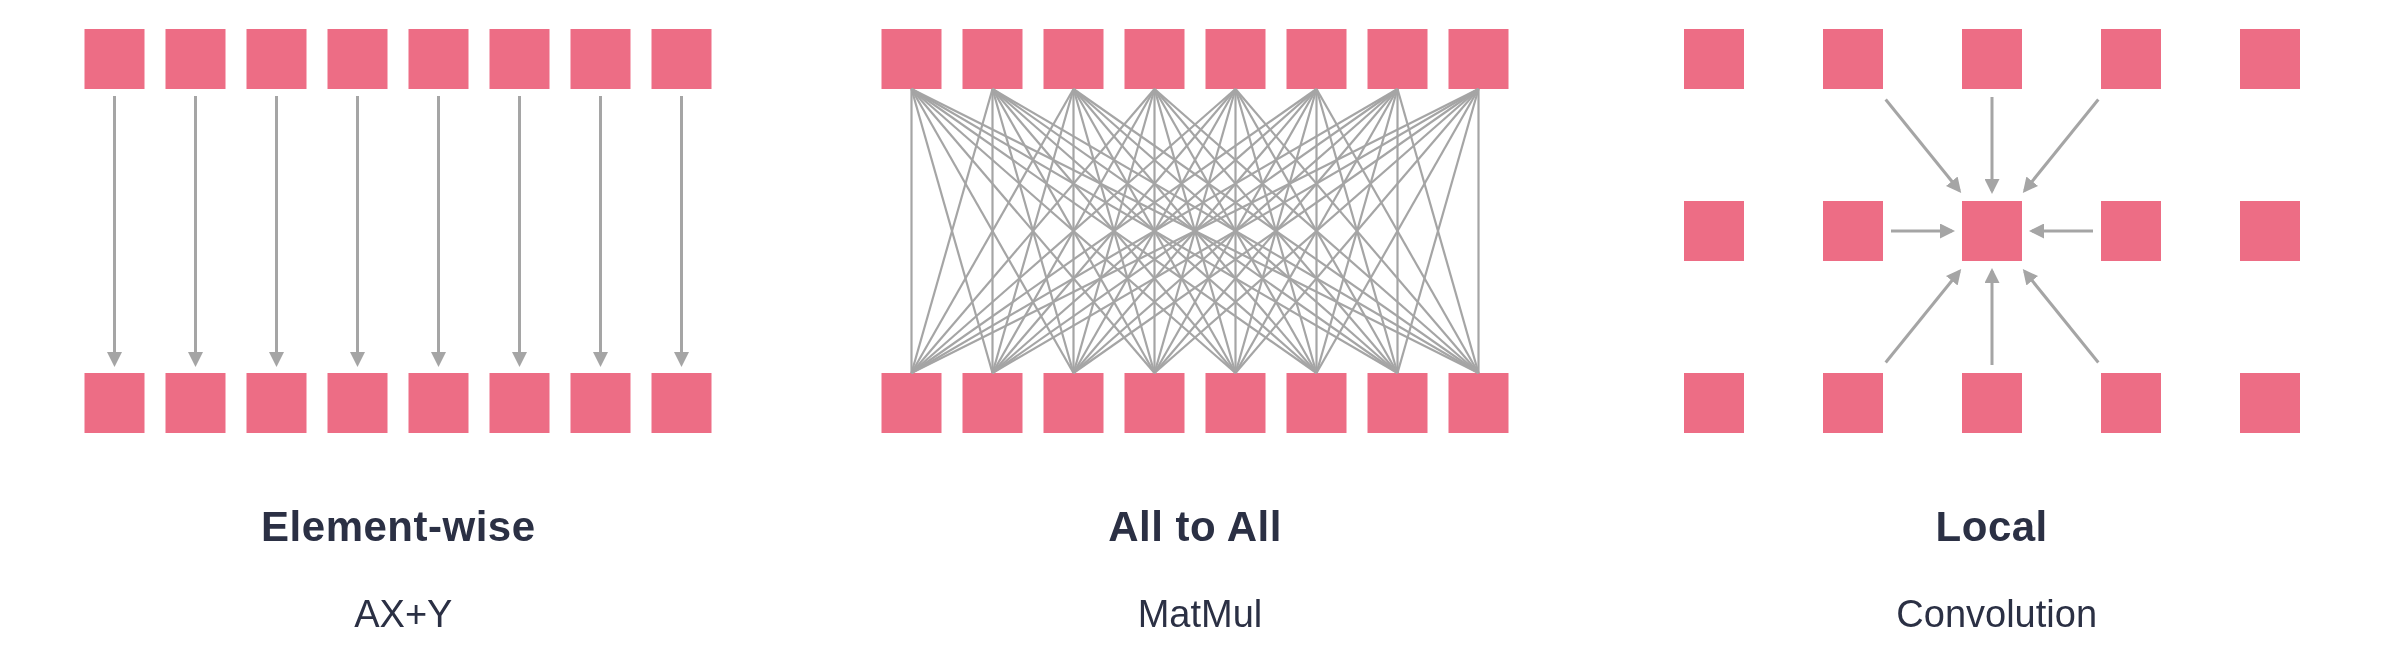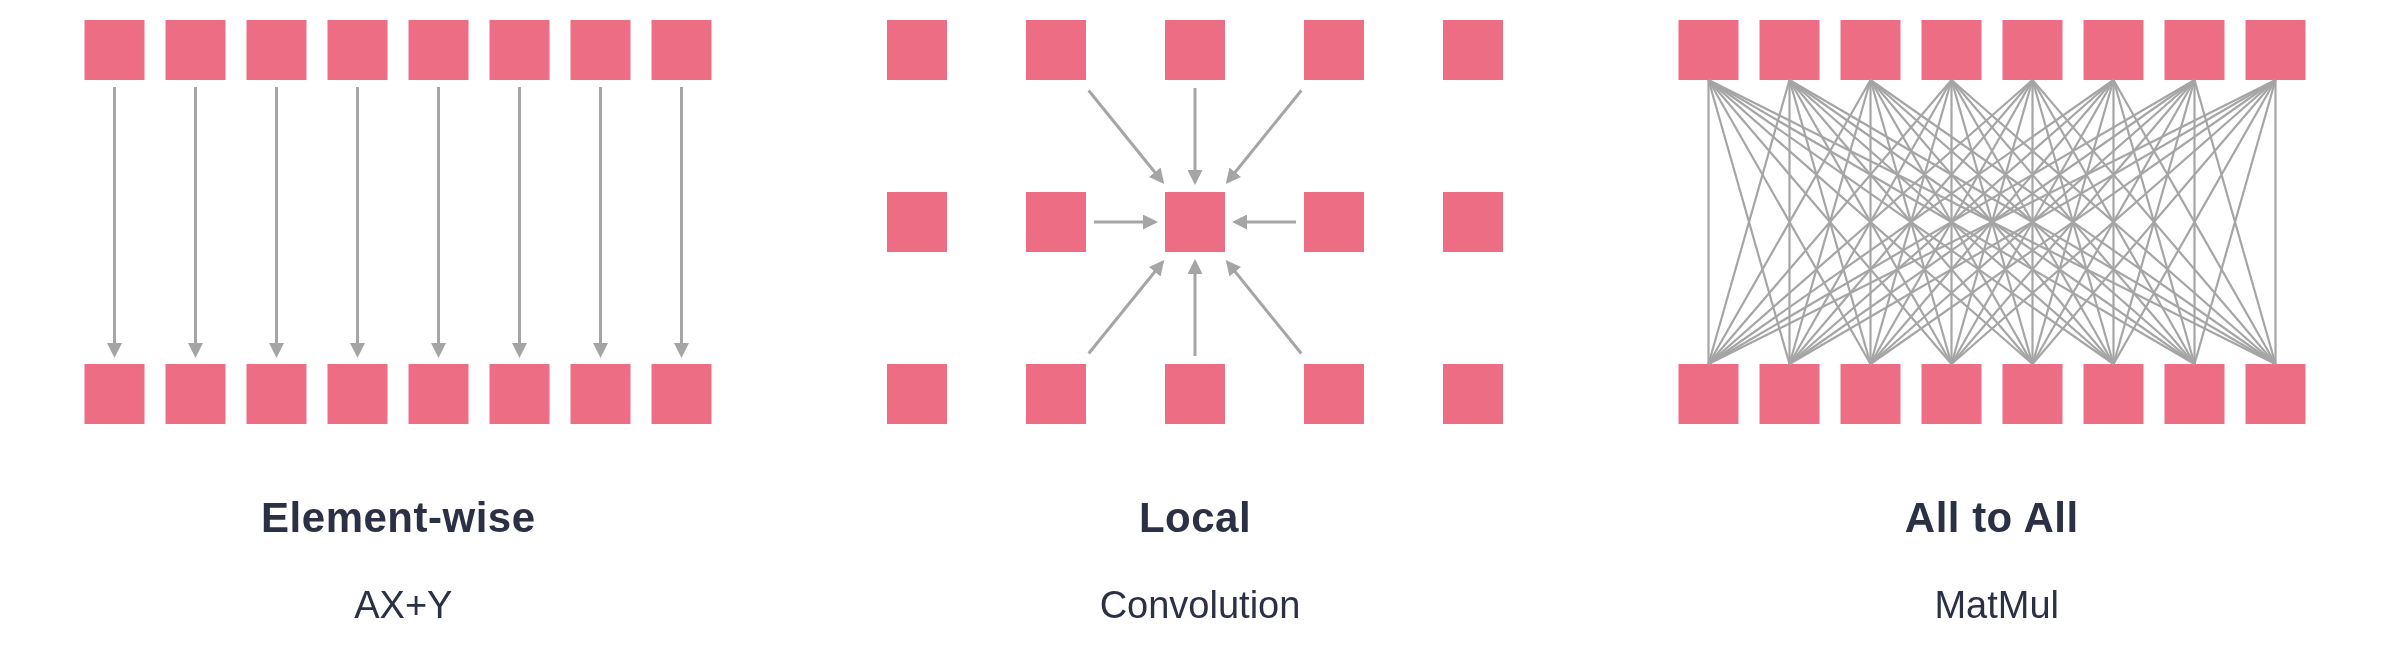--- a/index.html
+++ b/index.html
@@ -10,21 +10,21 @@
   body {
     width: 2390px;
     height: 660px;
     font-family: "Liberation Sans", sans-serif;
     overflow: hidden;
   }
   .figure {
     display: flex;
     width: 100%;
     height: 100%;
-    padding-top: 12px;
+    padding-top: 21px;
     box-sizing: border-box;
   }
   .panel {
     flex: 1 1 0;
     display: flex;
     flex-direction: column;
     align-items: center;
     min-width: 0;
   }
   .diagram {
@@ -78,55 +78,20 @@
         <line x1="127.5" y1="75" x2="127.5" y2="343" stroke="#a5a5a5" stroke-width="3" marker-end="url(#ah-element-wise)"></line>
         <line x1="208.5" y1="75" x2="208.5" y2="343" stroke="#a5a5a5" stroke-width="3" marker-end="url(#ah-element-wise)"></line>
         <line x1="289.5" y1="75" x2="289.5" y2="343" stroke="#a5a5a5" stroke-width="3" marker-end="url(#ah-element-wise)"></line>
         <line x1="370.5" y1="75" x2="370.5" y2="343" stroke="#a5a5a5" stroke-width="3" marker-end="url(#ah-element-wise)"></line>
         <line x1="451.5" y1="75" x2="451.5" y2="343" stroke="#a5a5a5" stroke-width="3" marker-end="url(#ah-element-wise)"></line>
         <line x1="532.5" y1="75" x2="532.5" y2="343" stroke="#a5a5a5" stroke-width="3" marker-end="url(#ah-element-wise)"></line>
         <line x1="613.5" y1="75" x2="613.5" y2="343" stroke="#a5a5a5" stroke-width="3" marker-end="url(#ah-element-wise)"></line>
       </svg>
     <h2 class="title">Element-wise</h2>
     <div class="subtitle">AX+Y</div>
-  </section>
-
-  <section class="panel">
-    <svg class="diagram" viewBox="0 0 660 420">
-        <defs>
-          <marker id="ah-local" viewBox="0 0 10 10" refX="8" refY="5" markerWidth="5" markerHeight="5" orient="auto">
-            <path d="M0,0 L10,5 L0,10 z" fill="#a5a5a5"></path>
-          </marker>
-        </defs>
-        <rect x="22" y="8" width="60" height="60" fill="#ed6d85"></rect>
-        <rect x="161" y="8" width="60" height="60" fill="#ed6d85"></rect>
-        <rect x="300" y="8" width="60" height="60" fill="#ed6d85"></rect>
-        <rect x="439" y="8" width="60" height="60" fill="#ed6d85"></rect>
-        <rect x="578" y="8" width="60" height="60" fill="#ed6d85"></rect>
-        <rect x="22" y="180" width="60" height="60" fill="#ed6d85"></rect>
-        <rect x="161" y="180" width="60" height="60" fill="#ed6d85"></rect>
-        <rect x="300" y="180" width="60" height="60" fill="#ed6d85"></rect>
-        <rect x="439" y="180" width="60" height="60" fill="#ed6d85"></rect>
-        <rect x="578" y="180" width="60" height="60" fill="#ed6d85"></rect>
-        <rect x="22" y="352" width="60" height="60" fill="#ed6d85"></rect>
-        <rect x="161" y="352" width="60" height="60" fill="#ed6d85"></rect>
-        <rect x="300" y="352" width="60" height="60" fill="#ed6d85"></rect>
-        <rect x="439" y="352" width="60" height="60" fill="#ed6d85"></rect>
-        <rect x="578" y="352" width="60" height="60" fill="#ed6d85"></rect>
-        <line x1="223.68447491266977" y1="78.4440984530878" x2="297.31552508733023" y2="169.5559015469122" stroke="#a5a5a5" stroke-width="3" marker-end="url(#ah-local)"></line>
-        <line x1="330" y1="76" x2="330" y2="170" stroke="#a5a5a5" stroke-width="3" marker-end="url(#ah-local)"></line>
-        <line x1="436.31552508733023" y1="78.4440984530878" x2="362.68447491266977" y2="169.5559015469122" stroke="#a5a5a5" stroke-width="3" marker-end="url(#ah-local)"></line>
-        <line x1="229" y1="210" x2="290" y2="210" stroke="#a5a5a5" stroke-width="3" marker-end="url(#ah-local)"></line>
-        <line x1="431" y1="210" x2="370" y2="210" stroke="#a5a5a5" stroke-width="3" marker-end="url(#ah-local)"></line>
-        <line x1="223.68447491266977" y1="341.5559015469122" x2="297.31552508733023" y2="250.4440984530878" stroke="#a5a5a5" stroke-width="3" marker-end="url(#ah-local)"></line>
-        <line x1="330" y1="344" x2="330" y2="250" stroke="#a5a5a5" stroke-width="3" marker-end="url(#ah-local)"></line>
-        <line x1="436.31552508733023" y1="341.5559015469122" x2="362.68447491266977" y2="250.4440984530878" stroke="#a5a5a5" stroke-width="3" marker-end="url(#ah-local)"></line>
-      </svg>
-    <h2 class="title">Local</h2>
-    <div class="subtitle">Convolution</div>
   </section>
 
   <section class="panel">
     <svg class="diagram" viewBox="0 0 660 420">
         <defs>
           <marker id="ah-all-to-all" viewBox="0 0 10 10" refX="8" refY="5" markerWidth="5" markerHeight="5" orient="auto">
             <path d="M0,0 L10,5 L0,10 z" fill="#a5a5a5"></path>
           </marker>
         </defs>
         <rect x="16.5" y="8" width="60" height="60" fill="#ed6d85"></rect>
@@ -207,13 +172,48 @@
         <line x1="613.5" y1="68" x2="289.5" y2="352" stroke="#a5a5a5" stroke-width="2.2"></line>
         <line x1="613.5" y1="68" x2="370.5" y2="352" stroke="#a5a5a5" stroke-width="2.2"></line>
         <line x1="613.5" y1="68" x2="451.5" y2="352" stroke="#a5a5a5" stroke-width="2.2"></line>
         <line x1="613.5" y1="68" x2="532.5" y2="352" stroke="#a5a5a5" stroke-width="2.2"></line>
         <line x1="613.5" y1="68" x2="613.5" y2="352" stroke="#a5a5a5" stroke-width="2.2"></line>
       </svg>
     <h2 class="title">All to All</h2>
     <div class="subtitle">MatMul</div>
   </section>
 
+  <section class="panel">
+    <svg class="diagram" viewBox="0 0 660 420">
+        <defs>
+          <marker id="ah-local" viewBox="0 0 10 10" refX="8" refY="5" markerWidth="5" markerHeight="5" orient="auto">
+            <path d="M0,0 L10,5 L0,10 z" fill="#a5a5a5"></path>
+          </marker>
+        </defs>
+        <rect x="22" y="8" width="60" height="60" fill="#ed6d85"></rect>
+        <rect x="161" y="8" width="60" height="60" fill="#ed6d85"></rect>
+        <rect x="300" y="8" width="60" height="60" fill="#ed6d85"></rect>
+        <rect x="439" y="8" width="60" height="60" fill="#ed6d85"></rect>
+        <rect x="578" y="8" width="60" height="60" fill="#ed6d85"></rect>
+        <rect x="22" y="180" width="60" height="60" fill="#ed6d85"></rect>
+        <rect x="161" y="180" width="60" height="60" fill="#ed6d85"></rect>
+        <rect x="300" y="180" width="60" height="60" fill="#ed6d85"></rect>
+        <rect x="439" y="180" width="60" height="60" fill="#ed6d85"></rect>
+        <rect x="578" y="180" width="60" height="60" fill="#ed6d85"></rect>
+        <rect x="22" y="352" width="60" height="60" fill="#ed6d85"></rect>
+        <rect x="161" y="352" width="60" height="60" fill="#ed6d85"></rect>
+        <rect x="300" y="352" width="60" height="60" fill="#ed6d85"></rect>
+        <rect x="439" y="352" width="60" height="60" fill="#ed6d85"></rect>
+        <rect x="578" y="352" width="60" height="60" fill="#ed6d85"></rect>
+        <line x1="223.68447491266977" y1="78.4440984530878" x2="297.31552508733023" y2="169.5559015469122" stroke="#a5a5a5" stroke-width="3" marker-end="url(#ah-local)"></line>
+        <line x1="330" y1="76" x2="330" y2="170" stroke="#a5a5a5" stroke-width="3" marker-end="url(#ah-local)"></line>
+        <line x1="436.31552508733023" y1="78.4440984530878" x2="362.68447491266977" y2="169.5559015469122" stroke="#a5a5a5" stroke-width="3" marker-end="url(#ah-local)"></line>
+        <line x1="229" y1="210" x2="290" y2="210" stroke="#a5a5a5" stroke-width="3" marker-end="url(#ah-local)"></line>
+        <line x1="431" y1="210" x2="370" y2="210" stroke="#a5a5a5" stroke-width="3" marker-end="url(#ah-local)"></line>
+        <line x1="223.68447491266977" y1="341.5559015469122" x2="297.31552508733023" y2="250.4440984530878" stroke="#a5a5a5" stroke-width="3" marker-end="url(#ah-local)"></line>
+        <line x1="330" y1="344" x2="330" y2="250" stroke="#a5a5a5" stroke-width="3" marker-end="url(#ah-local)"></line>
+        <line x1="436.31552508733023" y1="341.5559015469122" x2="362.68447491266977" y2="250.4440984530878" stroke="#a5a5a5" stroke-width="3" marker-end="url(#ah-local)"></line>
+      </svg>
+    <h2 class="title">Local</h2>
+    <div class="subtitle">Convolution</div>
+  </section>
+
 </div>
 
 </body></html>

